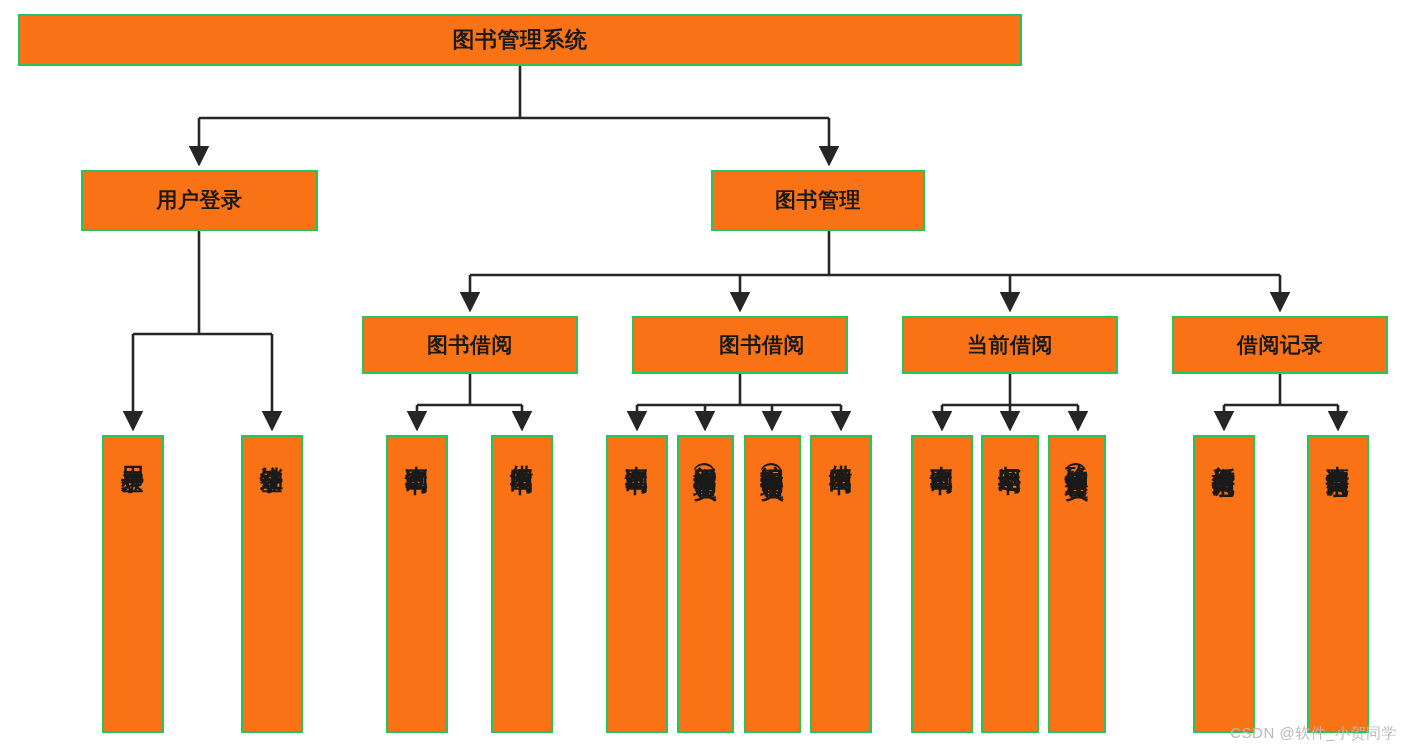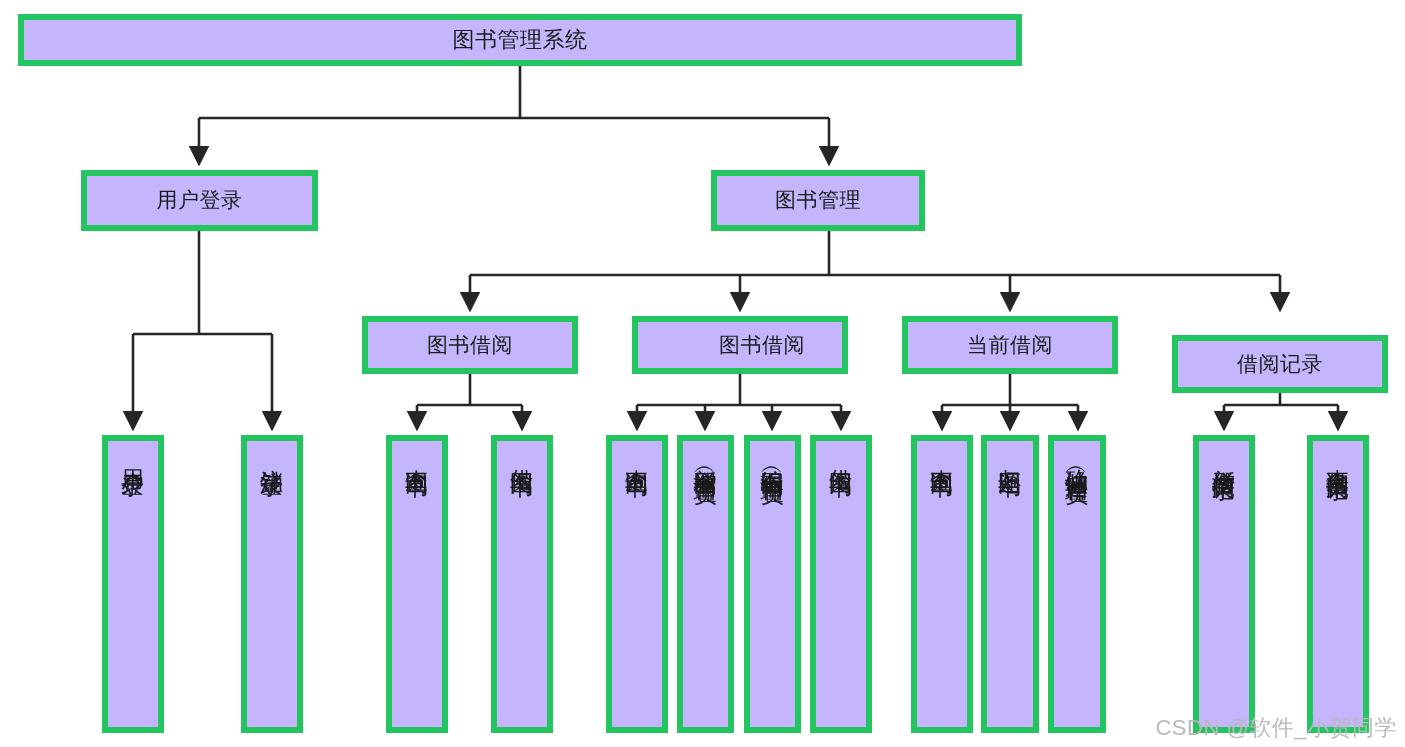--- a/index.html
+++ b/index.html
@@ -21,26 +21,27 @@
     position: absolute;
     left: 0;
     top: 0;
     width: 1405px;
     height: 747px;
     pointer-events: none;
   }
   .node {
     position: absolute;
     box-sizing: border-box;
-    background: #c4b5fd;
-    border: 6px solid #22c55e;
+    background: #f97316;
+    border: 2px solid #22c55e;
     display: flex;
     align-items: center;
     justify-content: center;
     color: #1a1a1a;
+    font-weight: bold;
   }
   .node .label {
     display: block;
     text-align: center;
     line-height: 1.18;
     white-space: pre;
   }
   
   .node.horiz .label {
     writing-mode: horizontal-tb;
@@ -60,21 +61,21 @@
     writing-mode: vertical-rl;
     text-orientation: upright;
     font-size: 23px;
     line-height: 1.05;
     letter-spacing: 2px;
   }
   #watermark {
     position: absolute;
     right: 8px;
     bottom: 4px;
-    font-size: 22px;
+    font-size: 15px;
     color: #b9b9b9;
     letter-spacing: 0.5px;
     white-space: nowrap;
   }
 </style>
 </head>
 <body>
 
 <div id="canvas">
 
@@ -144,21 +145,21 @@
 
   <div class="node horiz" style="left:362px; top:316px; width:216px; height:58px;">
     <span class="label">图书借阅</span>
   </div>
   <div class="node horiz" style="left:632px; top:316px; width:216px; height:58px;padding-left:44px;">
     <span class="label">图书借阅</span>
   </div>
   <div class="node horiz" style="left:902px; top:316px; width:216px; height:58px;">
     <span class="label">当前借阅</span>
   </div>
-  <div class="node horiz" style="left:1172px; top:316px; width:216px; height:58px;margin-top:19px;">
+  <div class="node horiz" style="left:1172px; top:316px; width:216px; height:58px;">
     <span class="label">借阅记录</span>
   </div>
 
   <div class="node vert" style="left:102px; top:435px; width:62px; height:298px;">
     <span class="label">用户登录</span>
   </div>
   <div class="node vert" style="left:241px; top:435px; width:62px; height:298px;">
     <span class="label">注销登录</span>
   </div>
 

